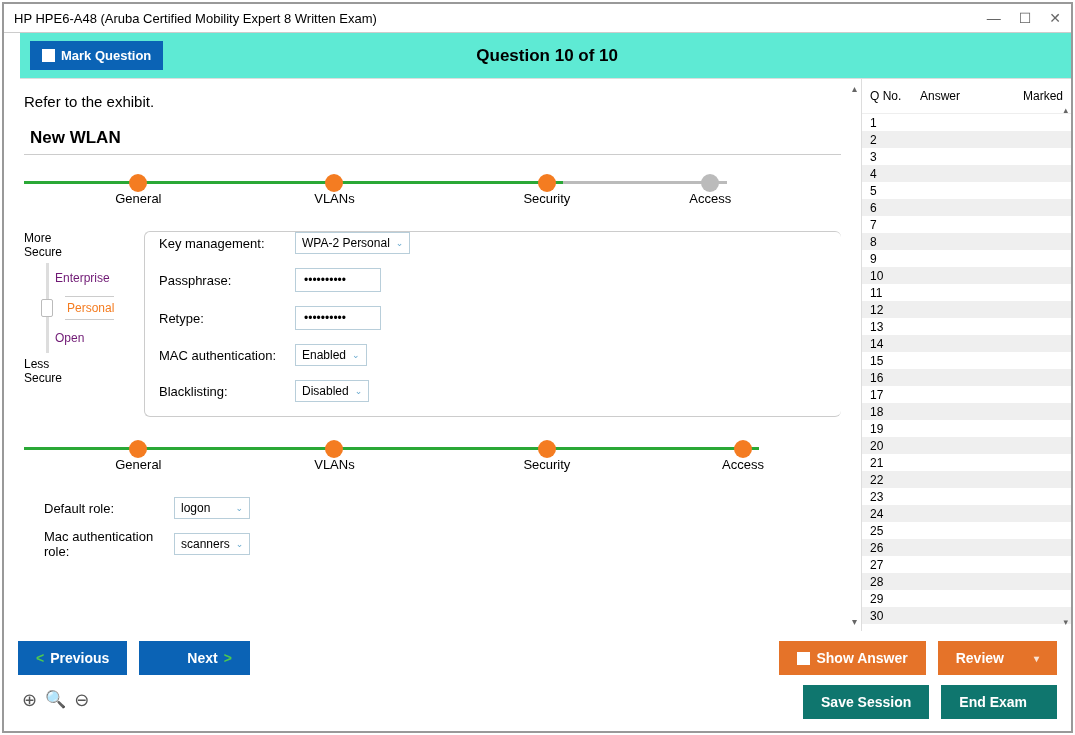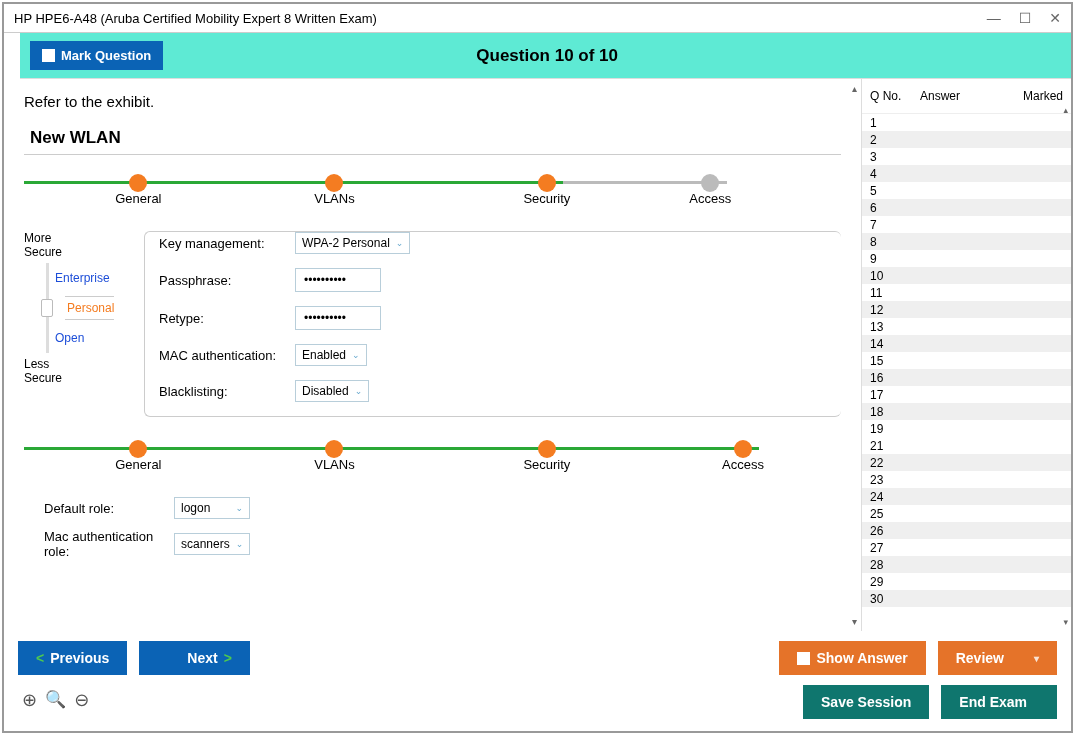--- a/index.html
+++ b/index.html
@@ -26,21 +26,21 @@
 .step-line { position: absolute; top: 10px; height: 3px; }
 .green-line { background: #2aa836; }
 .gray-line { background: #bbb; }
 .step-dot { position: absolute; top: 3px; width: 18px; height: 18px; border-radius: 50%; background: #f47c21; transform: translateX(-50%); }
 .step-dot.gray { background: #bbb; }
 .step-label { position: absolute; top: 20px; transform: translateX(-50%); font-size: 13px; color: #000; }
 .security-body { display: flex; gap: 20px; margin-bottom: 20px; }
 .secure-slider { width: 100px; font-size: 12px; text-align: left; }
 .secure-top { margin-bottom: 4px; }
 .slider-line { width: 3px; height: 30px; background: #ddd; position: relative; }
-.slider-label { font-size: 12px; color: #1d4ed8; padding: 6px 0; }
+.slider-label { font-size: 12px; color: #701a75; padding: 6px 0; }
 .slider-label.active { color: #f47c21; }
 .slider-handle { position: absolute; width: 12px; height: 18px; border: 1px solid #bbb; background: #fff; left: -5px; top: 6px; border-radius: 2px; }
 .fields { flex: 1; border-left: 1px solid #ccc; border-radius: 6px; padding-left: 14px; border-top: 1px solid #ccc; border-bottom: 1px solid #ccc; }
 .field-row { display: flex; align-items: center; margin-bottom: 14px; }
 .field-label { width: 136px; font-size: 13px; }
 .field-input { border: 1px solid #b8ceda; padding: 4px 8px; font-size: 12px; background: #fff; min-width: 86px; }
 .field-select { border: 1px solid #b8ceda; padding: 3px 6px; font-size: 12px; background: #fff; min-width: 80px; display: inline-flex; align-items: center; gap: 6px; cursor: pointer; }
 .chevron-small { color: #66a8ce; font-size: 9px; margin-left: auto; }
 .bottom-roles { margin-top: 10px; }
 .role-row { display: flex; align-items: center; margin-bottom: 10px; font-size: 13px; margin-left: 20px; }
@@ -256,20 +256,23 @@
           </div>
           <div class="side-row">
             <span class="n">17</span>
           </div>
           <div class="side-row even">
             <span class="n">18</span>
           </div>
           <div class="side-row">
             <span class="n">19</span>
           </div>
+          <div class="side-row even">
+            <span class="n">20</span>
+          </div>
           <div class="side-row">
             <span class="n">21</span>
           </div>
           <div class="side-row even">
             <span class="n">22</span>
           </div>
           <div class="side-row">
             <span class="n">23</span>
           </div>
           <div class="side-row even">

